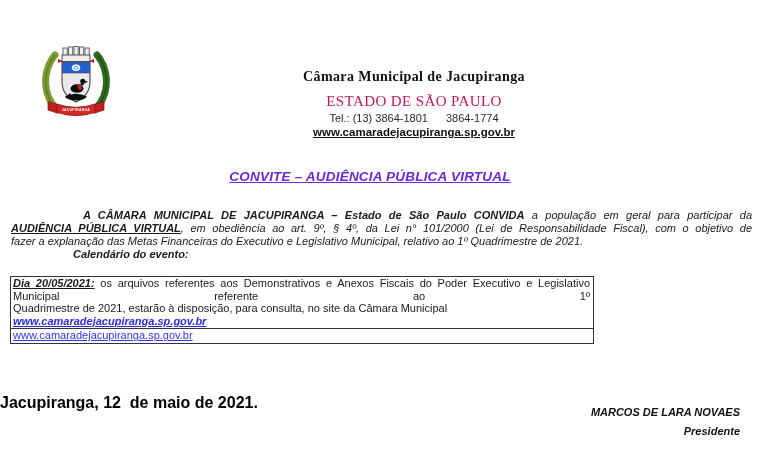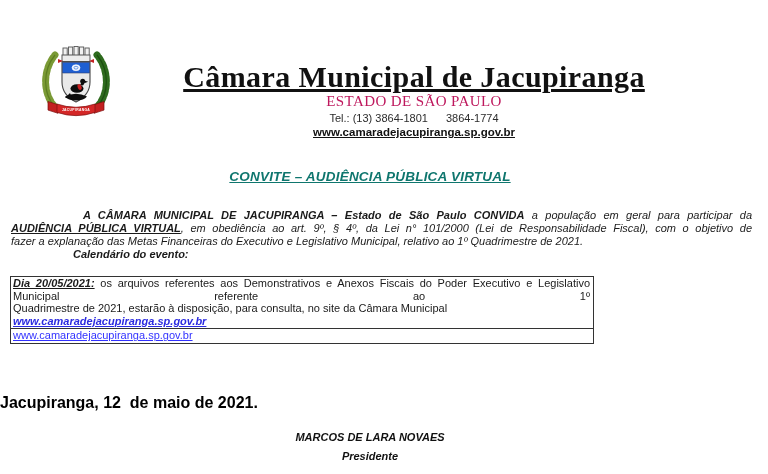--- a/index.html
+++ b/index.html
@@ -7,35 +7,35 @@
     width:768px;height:474px;position:relative;overflow:hidden;
     font-family:"Liberation Sans","DejaVu Sans",sans-serif;color:#1a1a1a;
   }
   .page{position:absolute;inset:0;background:#fff;}
 
   
   .logo{position:absolute;left:36px;top:44px;width:80px;height:86px;}
   .header-text{position:absolute;left:60px;right:0;top:65px;text-align:center;}
   .org-name{
     font-family:"Liberation Serif","DejaVu Serif",serif;
-    font-weight:bold;font-size:30px;line-height:24px;color:#111;letter-spacing:.4px;text-decoration:underline;
+    font-weight:bold;font-size:14px;line-height:24px;color:#111;letter-spacing:.4px;
   }
   .state{
     font-family:"Liberation Serif","DejaVu Serif",serif;
     font-size:15px;line-height:17px;margin-top:4px;letter-spacing:.4px;color:#be185d;
   }
   .tel{font-size:11px;line-height:13px;margin-top:2px;color:#2b2b2b;}
   .tel .gap{display:inline-block;width:18px;}
   .website{font-size:11.5px;line-height:13px;margin-top:1px;font-weight:bold;text-decoration:underline;color:#111;}
 
   
   .doc-title{
     position:absolute;top:169px;left:0;width:740px;text-align:center;
     font-size:13.5px;font-weight:bold;font-style:italic;text-decoration:underline;
-    letter-spacing:.2px;color:#0f766e;
+    letter-spacing:.2px;color:#6d28d9;
   }
 
   
   .content{position:absolute;top:209px;left:11px;width:741px;font-size:11px;font-style:italic;line-height:13px;}
   .jline{text-align:justify;text-align-last:justify;}
   .pline{text-align:left;}
   .indent{text-indent:72px;}
   .calendar{margin-left:62px;font-weight:bold;}
   .b{font-weight:bold;}
   .u{text-decoration:underline;}
@@ -50,21 +50,21 @@
   .lbl-u{font-weight:bold;font-style:italic;text-decoration:underline;}
   .lbl{font-weight:bold;font-style:italic;}
   .link-bold{color:#2b2be0;font-weight:bold;font-style:italic;text-decoration:underline;cursor:pointer;}
   .link-plain{color:#3333ff;text-decoration:underline;cursor:pointer;}
 
   
   .date-line{
     position:absolute;top:394px;left:0;width:740px;text-align:left;
     font-weight:bold;font-size:16px;white-space:pre-wrap;color:#000000;
   }
-  .signer{position:absolute;top:431px;left:0;width:740px;text-align:center;
+  .signer{position:absolute;top:406px;left:0;width:740px;text-align:right;
     font-weight:bold;font-style:italic;font-size:11px;line-height:13px;color:#111;}
   .signer-title{margin-top:6px;}
 </style>
 </head>
 <body>
 
 <div class="page">
 
   <svg class="logo" viewBox="0 0 80 86" xmlns="http://www.w3.org/2000/svg">
     <g>

